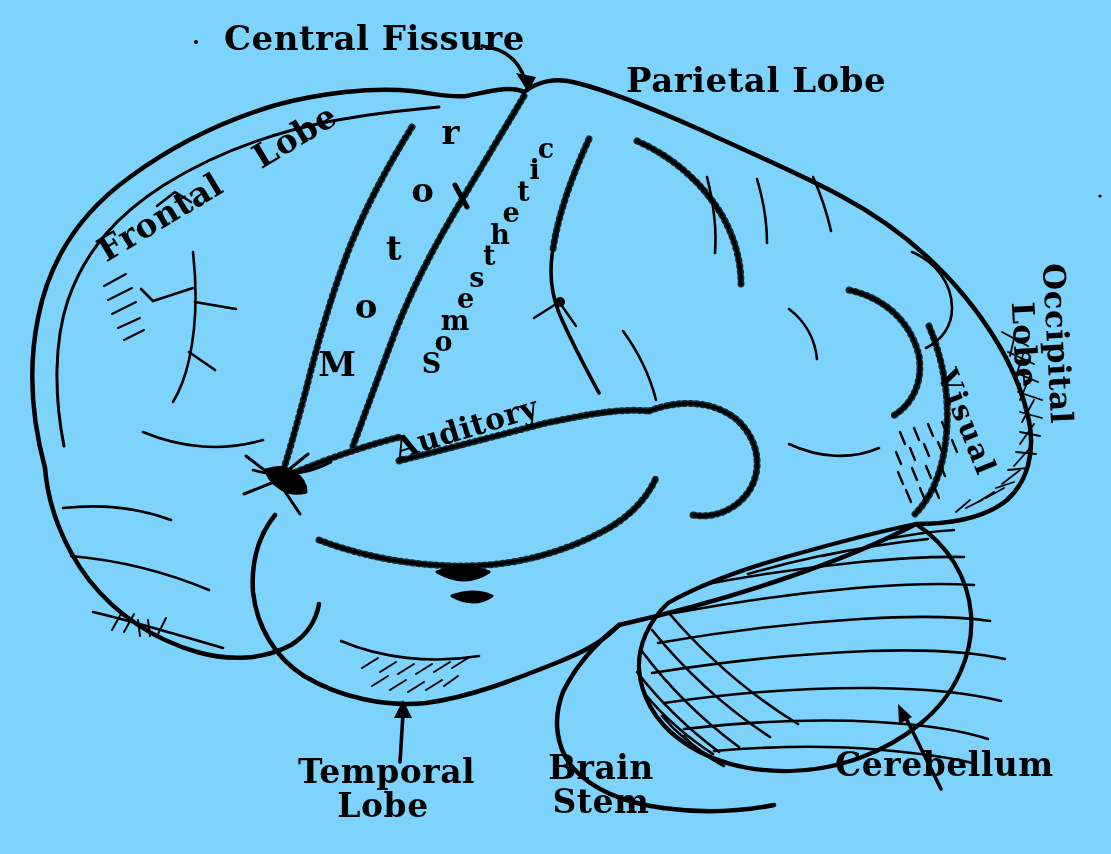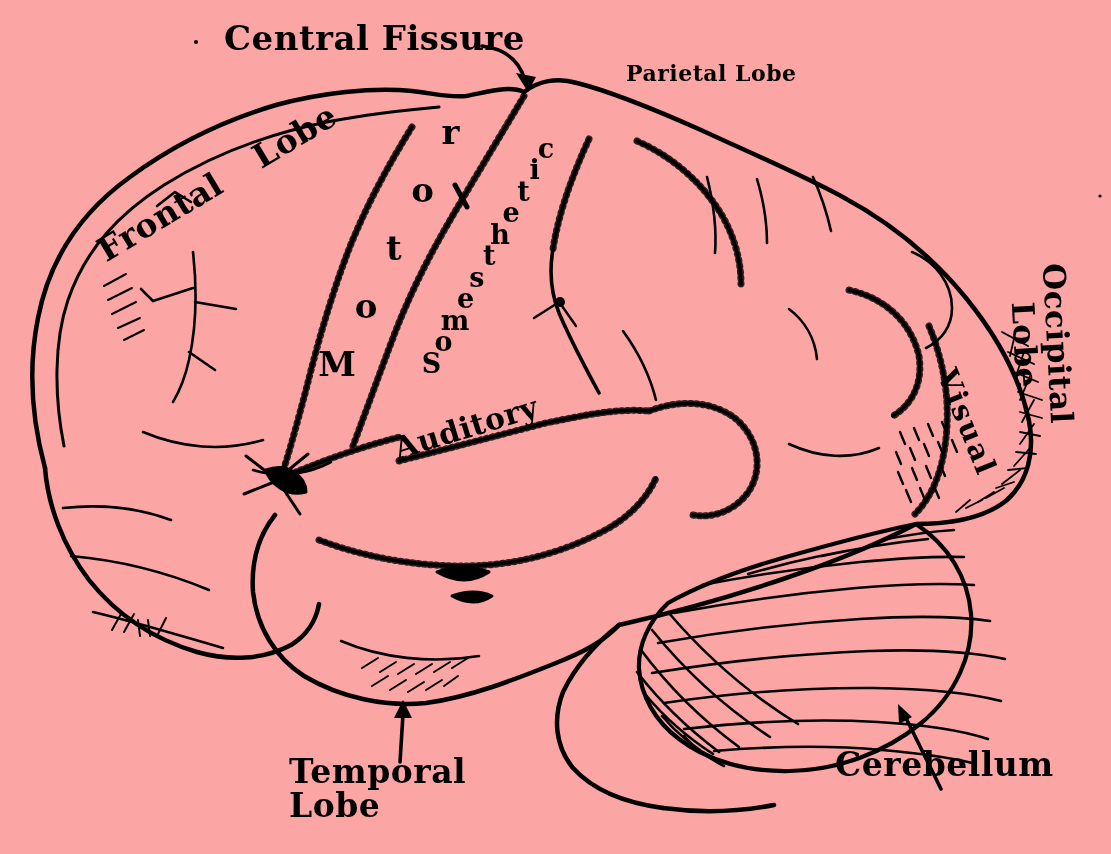--- a/index.html
+++ b/index.html
@@ -1,31 +1,31 @@
 <!DOCTYPE html>
 <html><head>
 <meta charset="utf-8">
 <style>
   html,body{margin:0;padding:0;background:#fff;}
-  #stage{position:relative;width:1111px;height:854px;background:#fca5a5;overflow:hidden;
+  #stage{position:relative;width:1111px;height:854px;background:#7dd3fc;overflow:hidden;
          font-family:"DejaVu Serif", "Liberation Serif", serif;text-decoration:underline;}
   svg{position:absolute;left:0;top:0;}
   .lbl{position:absolute;font-weight:700;color:#000;white-space:nowrap;
        font-family:"DejaVu Serif", "Liberation Serif", serif;letter-spacing:.5px;}
   .lbl-central{left:224px;top:18px;font-size:34px;}
-  .lbl-parietal{left:626px;top:60px;font-size:22px;}
+  .lbl-parietal{left:626px;top:60px;font-size:34px;}
   .lbl-frontal{left:67px;top:163px;width:300px;text-align:center;font-size:33px;
                word-spacing:30px;transform:rotate(-31deg);}
   .lbl-auditory{left:381px;top:410px;width:170px;text-align:center;font-size:30px;
                 transform:rotate(-17deg);}
   .lbl-visual{left:907px;top:405px;width:120px;text-align:center;font-size:29px;
               transform:rotate(68deg);letter-spacing:2px;}
   .lbl-occipital{left:961px;top:311px;width:160px;text-align:center;font-size:31px;
                  line-height:33px;transform:rotate(87deg);}
-  .lbl-temporal{left:289px;top:755px;width:170px;text-align:left;font-size:33px;line-height:34px;}
+  .lbl-temporal{left:298px;top:755px;width:170px;text-align:center;font-size:33px;line-height:34px;}
   .lbl-brainstem{left:546px;top:751px;width:110px;text-align:center;font-size:33px;line-height:34px;}
   .lbl-cerebellum{left:835px;top:745px;font-size:33px;}
   
   .stack{position:absolute;display:flex;flex-direction:column-reverse;align-items:center;
          font-weight:700;color:#000;}
   .stack span{display:block;}
   .stack-motor{left:370px;top:87px;width:48px;height:322px;font-size:34px;
                transform:rotate(26deg);}
   .stack-motor span{line-height:64.5px;transform:rotate(-26deg);}
   .stack-som{left:467px;top:122px;width:44px;height:268px;font-size:27px;
@@ -218,15 +218,19 @@
       <span>t</span>
       <span>i</span>
       <span>c</span>
     </div>
 
   <div class="lbl lbl-temporal">
     <div>Temporal</div>
     <div>Lobe</div>
   </div>
 
+  <div class="lbl lbl-brainstem">
+    <div>Brain</div>
+    <div>Stem</div>
+  </div>
 
   <div class="lbl lbl-cerebellum">Cerebellum</div>
 </div>
 
 </body></html>

